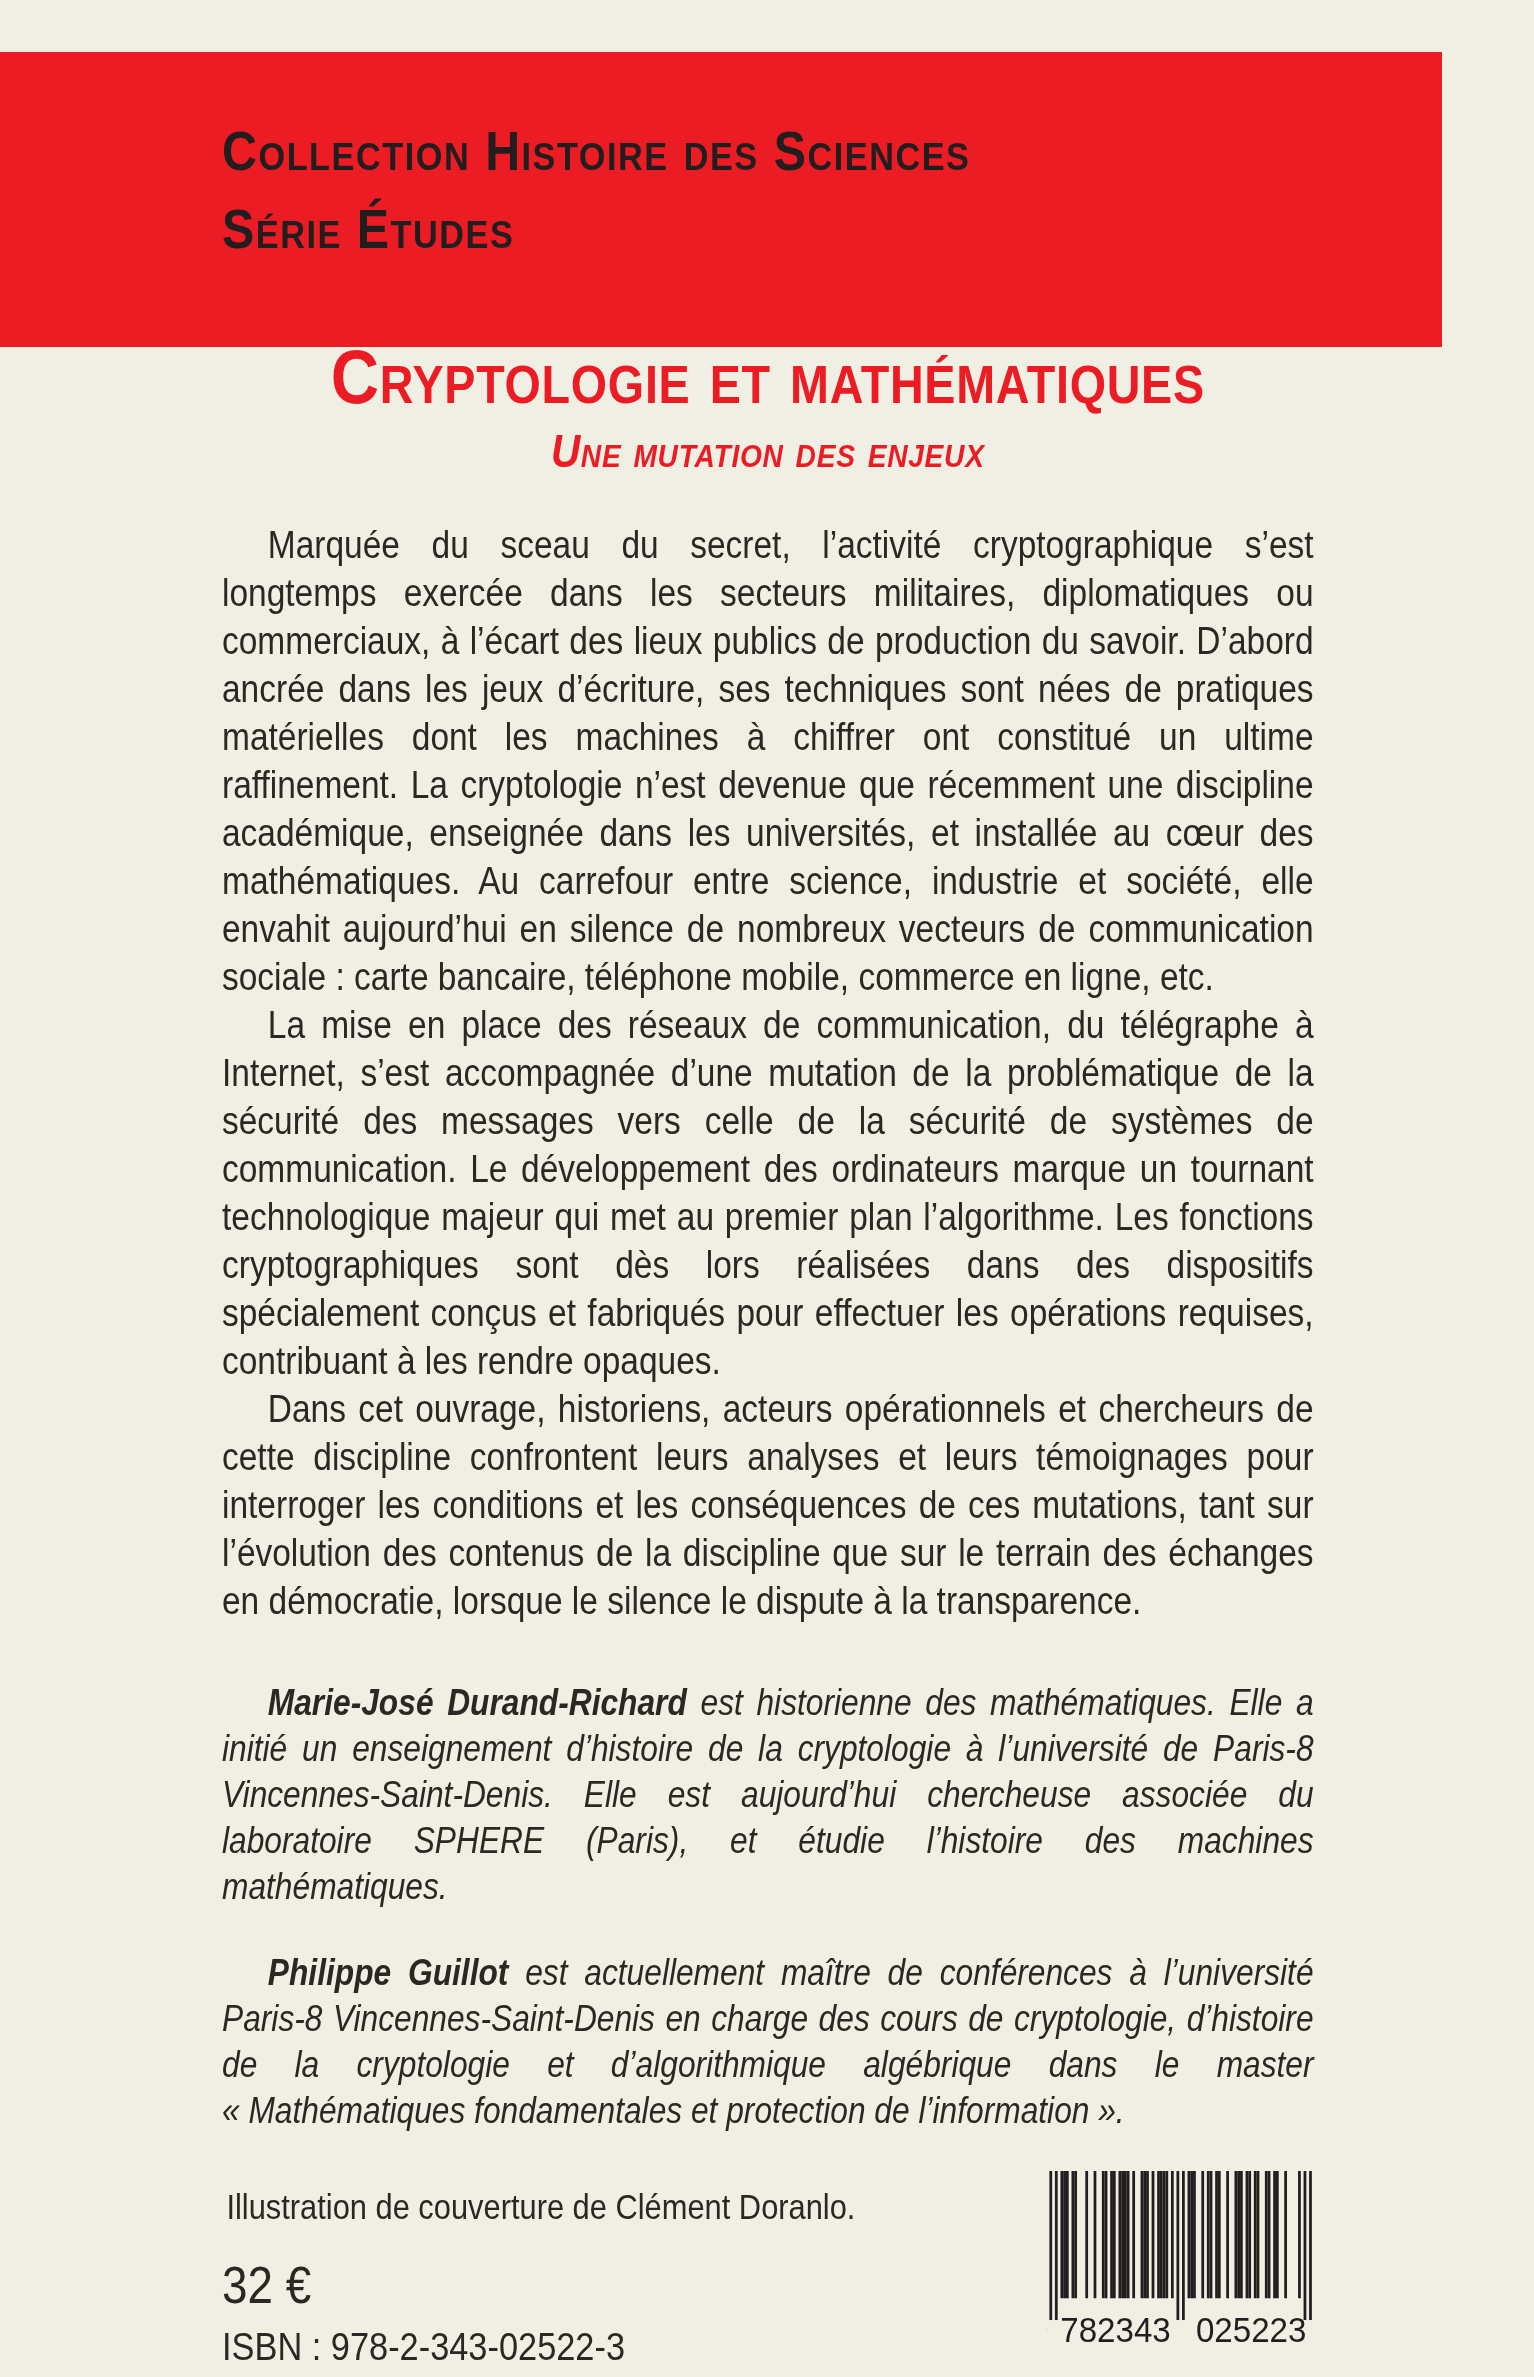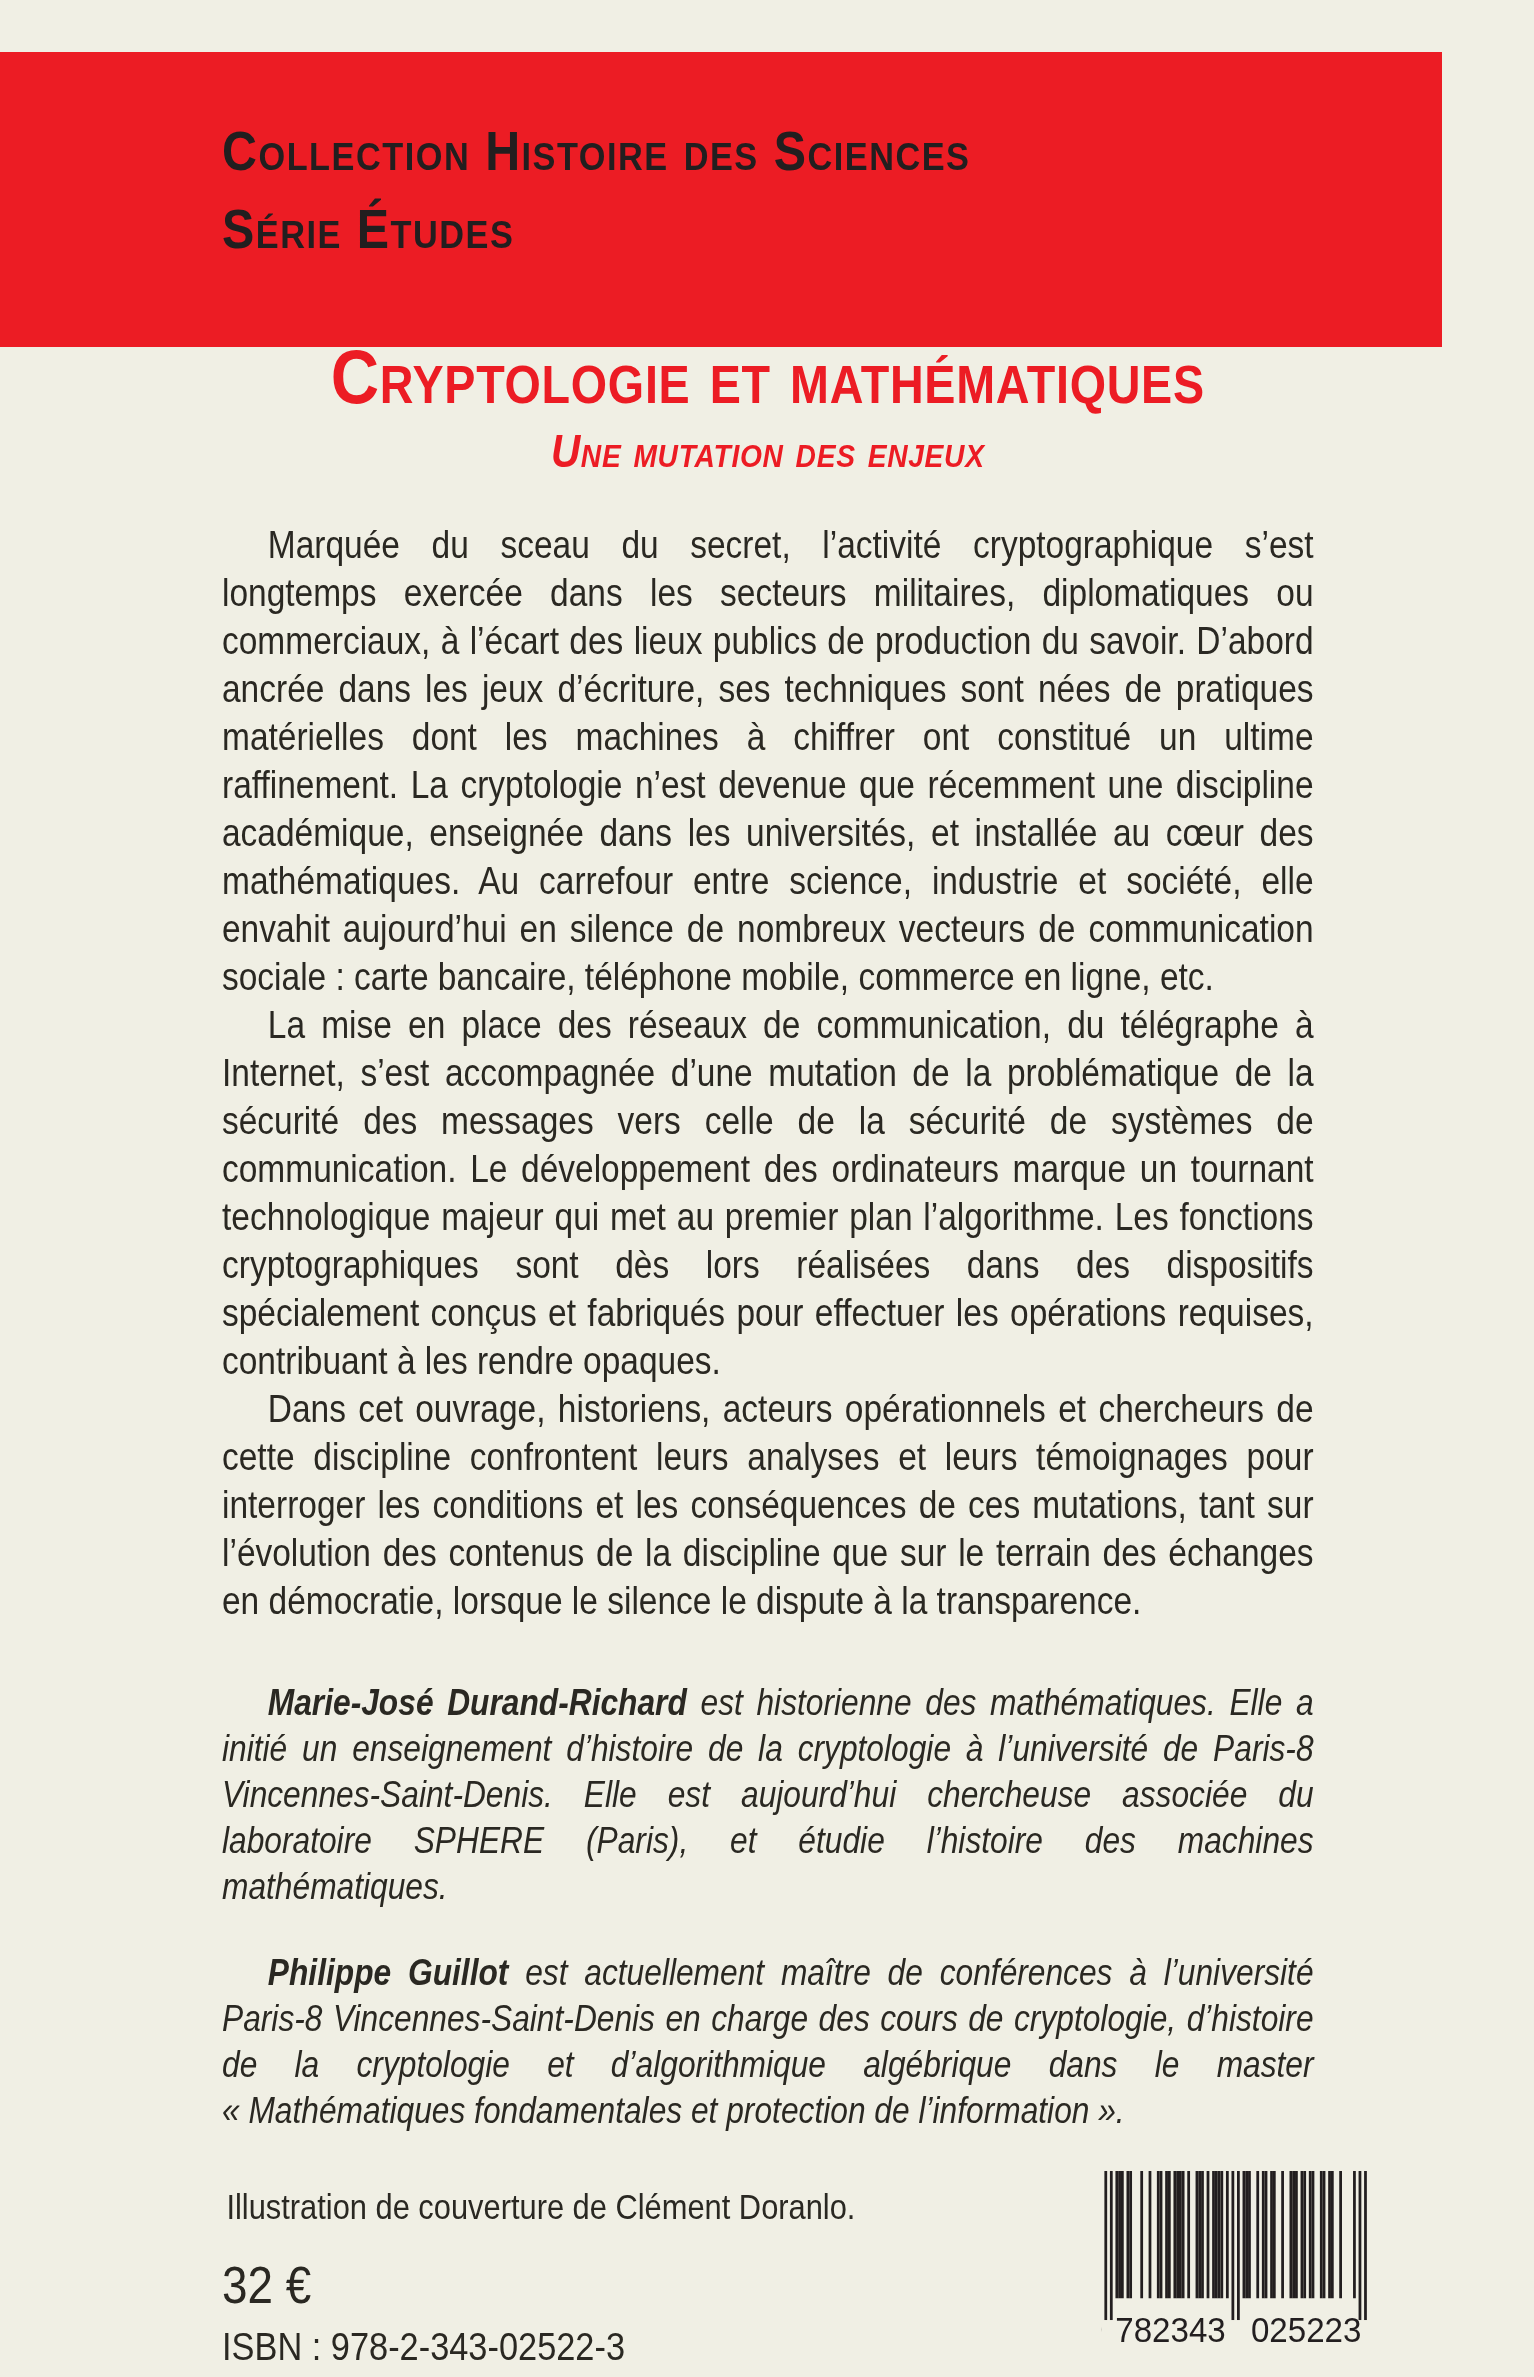--- a/index.html
+++ b/index.html
@@ -48,21 +48,21 @@
   p.bio.second{margin-top:40px;}
   .bio-name{font-weight:700;}
   .footer{
     position:absolute;left:222px;top:2179px;width:1239px;
     transform:scaleX(0.881);transform-origin:0 0;
     color:#2a2822;
   }
   .credit{font-size:35px;line-height:42px;margin:6.7px 0 0 5px;}
   .price{font-size:52px;line-height:59px;margin:28.5px 0 0;}
   .isbn{font-size:39px;line-height:45px;margin:8.4px 0 0;}
-  .barcode{position:absolute;left:1101px;top:2171px;width:268px;height:180px;}
+  .barcode{position:absolute;left:1046px;top:2171px;width:268px;height:180px;}
 </style>
 </head>
 <body>
 
 <div class="banner">
   <div class="banner-inner">
     <div>Collection Histoire des Sciences</div>
     <div>Série Études</div>
   </div>
 </div>

